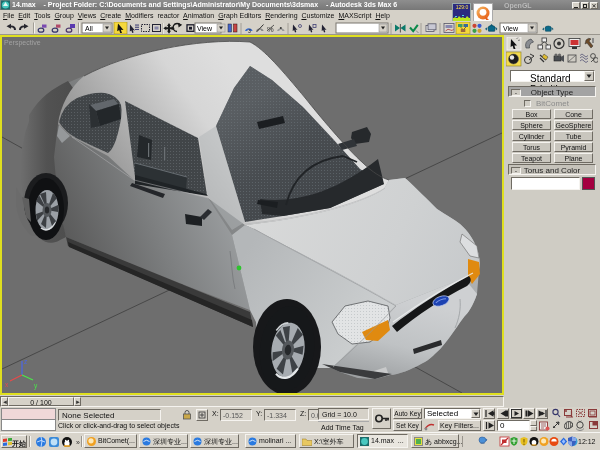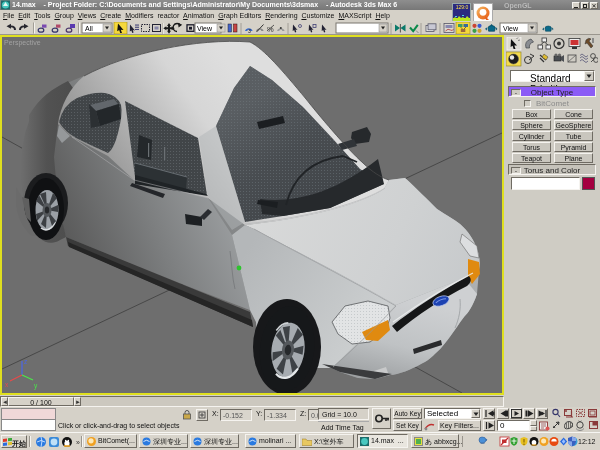--- a/index.html
+++ b/index.html
@@ -418,21 +418,21 @@
   </g>
 </svg>
 
 <div class="abs fld" style="left:510px;top:70px;width:85px;height:12px;background:#fff;">
   <div class="abs" style="left:19px;top:2px;font-size:10px;">Standard Primitives</div>
   <div class="abs out" style="right:0px;top:0px;width:10px;height:10px;background:#cfccc4;"><svg width="8" height="8">
           <path d="M1.5 2.5 l5 0 -2.5 3.5z" fill="#222"></path>
         </svg></div>
 </div>
 
-<div class="abs in" style="left:508px;top:86px;width:88px;height:11px;background:#8b5cf6;">
+<div class="abs in" style="left:508px;top:86px;width:88px;height:11px;background:#a3a3a3;">
   <div class="abs in" style="left:2px;top:1.5px;width:10px;height:7px;background:#cfccc4;font-size:7px;line-height:5px;text-align:center;color:#222;">-</div>
   <div class="abs" style="left:0;top:1px;width:100%;text-align:center;font-size:8px;color:#222;">Object Type</div>
 </div>
 <div class="abs in" style="left:524px;top:100px;width:7px;height:7px;background:#cfccc4;"></div>
 <div class="abs" style="left:536px;top:99px;font-size:8px;color:#8b8b8b;">BitComet</div>
 
 <div class="abs" id="prims" style="left:512px;top:109px;width:83px;height:56px;">
       <div class="abs out" style="left:0px;top:0px;width:39px;height:10px;background:#c9c6be;font-size:7px;line-height:9px;text-align:center;color:#111;">Box</div>
       <div class="abs out" style="left:42px;top:0px;width:39px;height:10px;background:#c9c6be;font-size:7px;line-height:9px;text-align:center;color:#111;">Cone</div>
       <div class="abs out" style="left:0px;top:11px;width:39px;height:10px;background:#c9c6be;font-size:7px;line-height:9px;text-align:center;color:#111;">Sphere</div>
@@ -457,20 +457,21 @@
   <div class="abs out" style="left:1px;top:2px;width:7px;height:9px;background:#d5d1c8;font-size:6px;line-height:8px;text-align:center;color:#333;">◄</div>
   <div class="abs out" style="left:8px;top:2px;width:66px;height:9px;background:#d5d1c8;text-align:center;font-size:7px;line-height:9px;color:#111;">0 / 100</div>
   <div class="abs out" style="left:74px;top:2px;width:7px;height:9px;background:#d5d1c8;font-size:6px;line-height:8px;text-align:center;color:#333;">►</div>
 </div>
 
 <div class="abs" style="left:0;top:407px;width:600px;height:25px;background:#d5d1c8;"></div>
 
 <div class="abs" style="left:1px;top:408px;width:55px;height:12px;background:#f0d8d8;border:1px solid #888;"></div>
 <div class="abs" style="left:1px;top:420px;width:55px;height:11px;background:#fff;border:1px solid #888;border-top:none;"></div>
 
+<div class="abs in" style="left:58px;top:409px;width:103px;height:12px;background:#d5d1c8;font-size:8px;line-height:11px;padding-left:3px;color:#111;">None Selected</div>
 <div class="abs" style="left:58px;top:422px;font-size:7px;color:#111;white-space:nowrap;">Click or click-and-drag to select objects</div>
 
 <svg class="abs" style="left:182px;top:409px" width="10" height="11">
       <rect x="1.5" y="5" width="7" height="5" fill="#caa84a" stroke="#555" stroke-width="0.8"></rect>
       <path d="M3 5 v-1.5 a2 2 0 0 1 4 0 V5" fill="none" stroke="#555" stroke-width="1"></path>
     </svg>
 <div class="abs out" style="left:196px;top:409px;width:12px;height:12px;background:#d5d1c8;"><svg width="10" height="10">
         <rect x="2" y="2" width="6" height="6" fill="none" stroke="#333" stroke-width="0.8"></rect>
         <path d="M5 3 v4 M3 5 h4" stroke="#333" stroke-width="0.8"></path>
       </svg></div>

